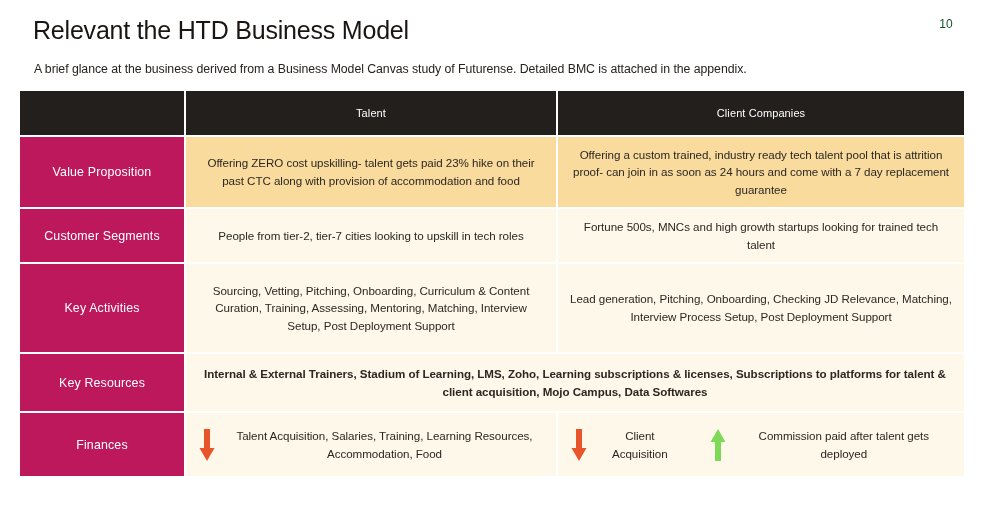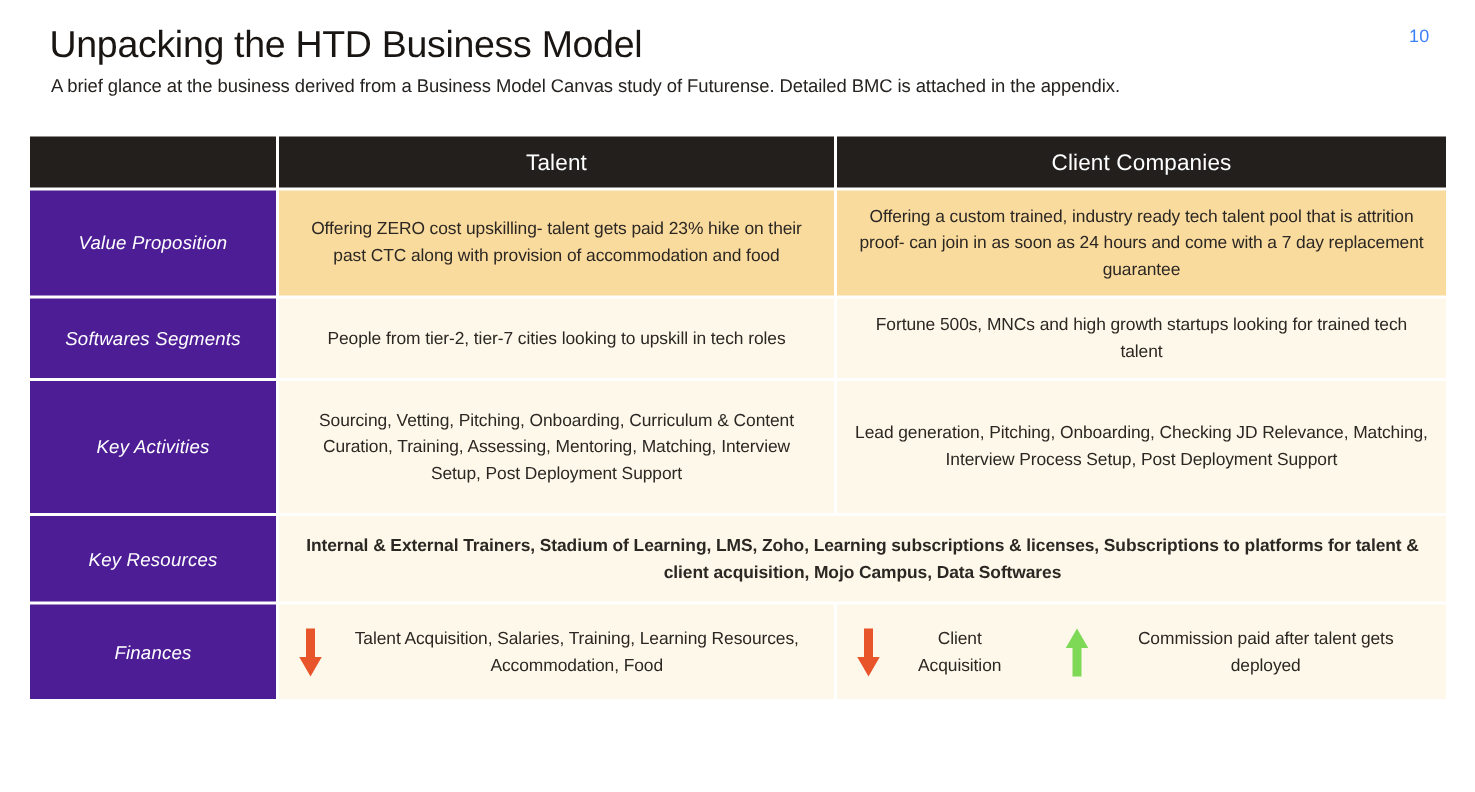--- a/index.html
+++ b/index.html
@@ -23,40 +23,40 @@
     position: relative;
     background: #ffffff;
   }
 
   
   .page-number {
     position: absolute;
     top: 17px;
     right: 30px;
     font-size: 12px;
-    color: #3b82f6;
+    color: #14532d;
     letter-spacing: 0.2px;
     text-align: right;
   }
 
   .slide-title {
     position: absolute;
     left: 33px;
     top: 17px;
     font-size: 25px;
     font-weight: 400;
     color: #191512;
     letter-spacing: -0.2px;
     line-height: 1.1;
   }
 
   .slide-subtitle {
     position: absolute;
     left: 34px;
-    top: 50px;
+    top: 62px;
     font-size: 12.3px;
     font-weight: 400;
     color: #26221f;
     letter-spacing: -0.05px;
     white-space: nowrap;
   }
 
   
   .bmc-table {
     position: absolute;
@@ -79,34 +79,33 @@
   col.c-client { width: 406px; }
 
   
   .hdr-blank {
     background: #221f1d;
     height: 34px;
   }
   .hdr-cell {
     background: #221f1d;
     color: #ffffff;
-    font-size: 15px;
-    text-align: center;
-    height: 34px;
+    font-size: 11px;
+    text-align: center;
+    height: 44px;
     letter-spacing: 0.1px;
   }
 
   
   .row-label {
-    background: #4c1d95;
+    background: #be185d;
     color: #ffffff;
     font-size: 12.4px;
     text-align: center;
     letter-spacing: 0.15px;
-    font-style: italic;
   }
 
   
   .cell {
     background: #fdf8e9;
     color: #2b2723;
     font-size: 11.6px;
     line-height: 1.52;
     text-align: center;
     letter-spacing: -0.05px;
@@ -150,21 +149,21 @@
     display: block;
   }
 </style>
 </head>
 <body>
 
 <div class="slide">
 
   <div class="page-number">10</div>
 
-  <h1 class="slide-title">Unpacking the HTD Business Model</h1>
+  <h1 class="slide-title">Relevant the HTD Business Model</h1>
 
   <div class="slide-subtitle">A brief glance at the business derived from a Business Model Canvas study of Futurense. Detailed BMC is attached in the appendix.</div>
 
   <table class="bmc-table">
     <colgroup>
       <col class="c-label">
       <col class="c-talent">
       <col class="c-client">
     </colgroup>
     <thead>
@@ -176,21 +175,21 @@
     </thead>
     <tbody>
 
       <tr class="r-value">
         <td class="row-label">Value Proposition</td>
         <td class="cell highlight">Offering ZERO cost upskilling- talent gets paid 23% hike on their past CTC along with provision of accommodation and food</td>
         <td class="cell highlight">Offering a custom trained, industry ready tech talent pool that is attrition proof- can join in as soon as 24 hours and come with a 7 day replacement guarantee</td>
       </tr>
 
       <tr class="r-segments">
-        <td class="row-label">Softwares Segments</td>
+        <td class="row-label">Customer Segments</td>
         <td class="cell">People from tier-2, tier-7 cities looking to upskill in tech roles</td>
         <td class="cell">Fortune 500s, MNCs and high growth startups looking for trained tech talent</td>
       </tr>
 
       <tr class="r-activities">
         <td class="row-label">Key Activities</td>
         <td class="cell">Sourcing, Vetting, Pitching, Onboarding, Curriculum &amp; Content Curation, Training, Assessing, Mentoring, Matching, Interview Setup, Post Deployment Support</td>
         <td class="cell">Lead generation, Pitching, Onboarding, Checking JD Relevance, Matching, Interview Process Setup, Post Deployment Support</td>
       </tr>
 

